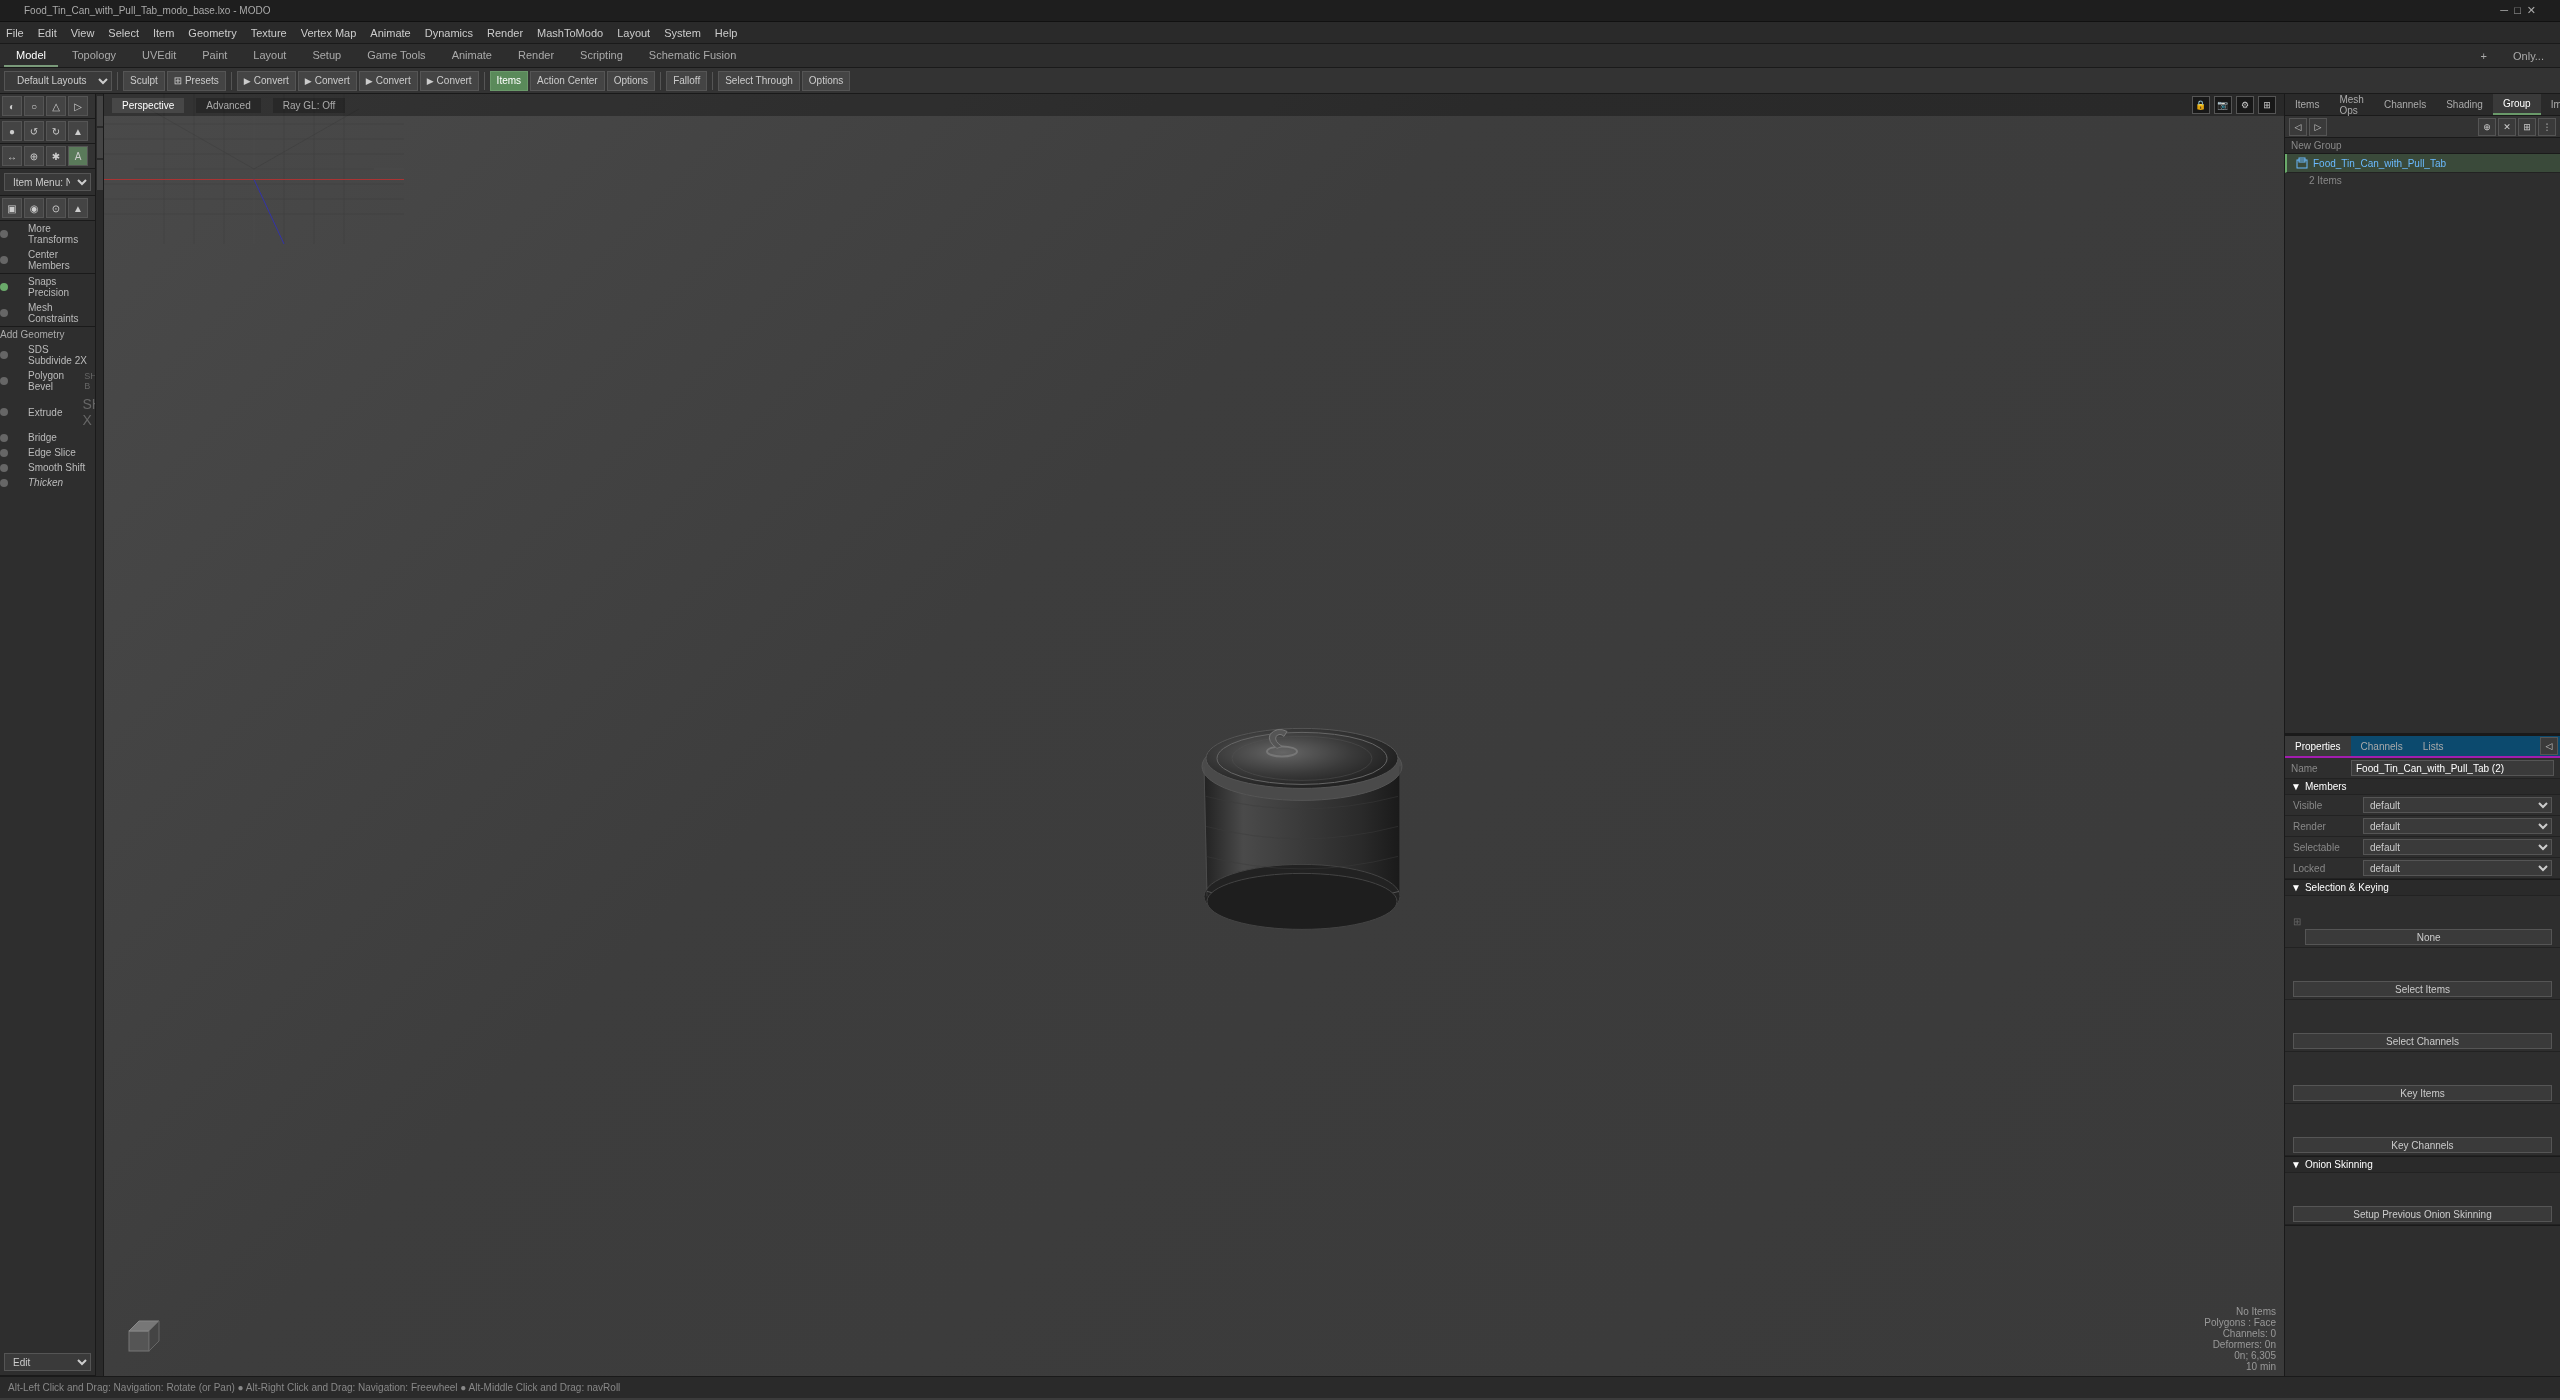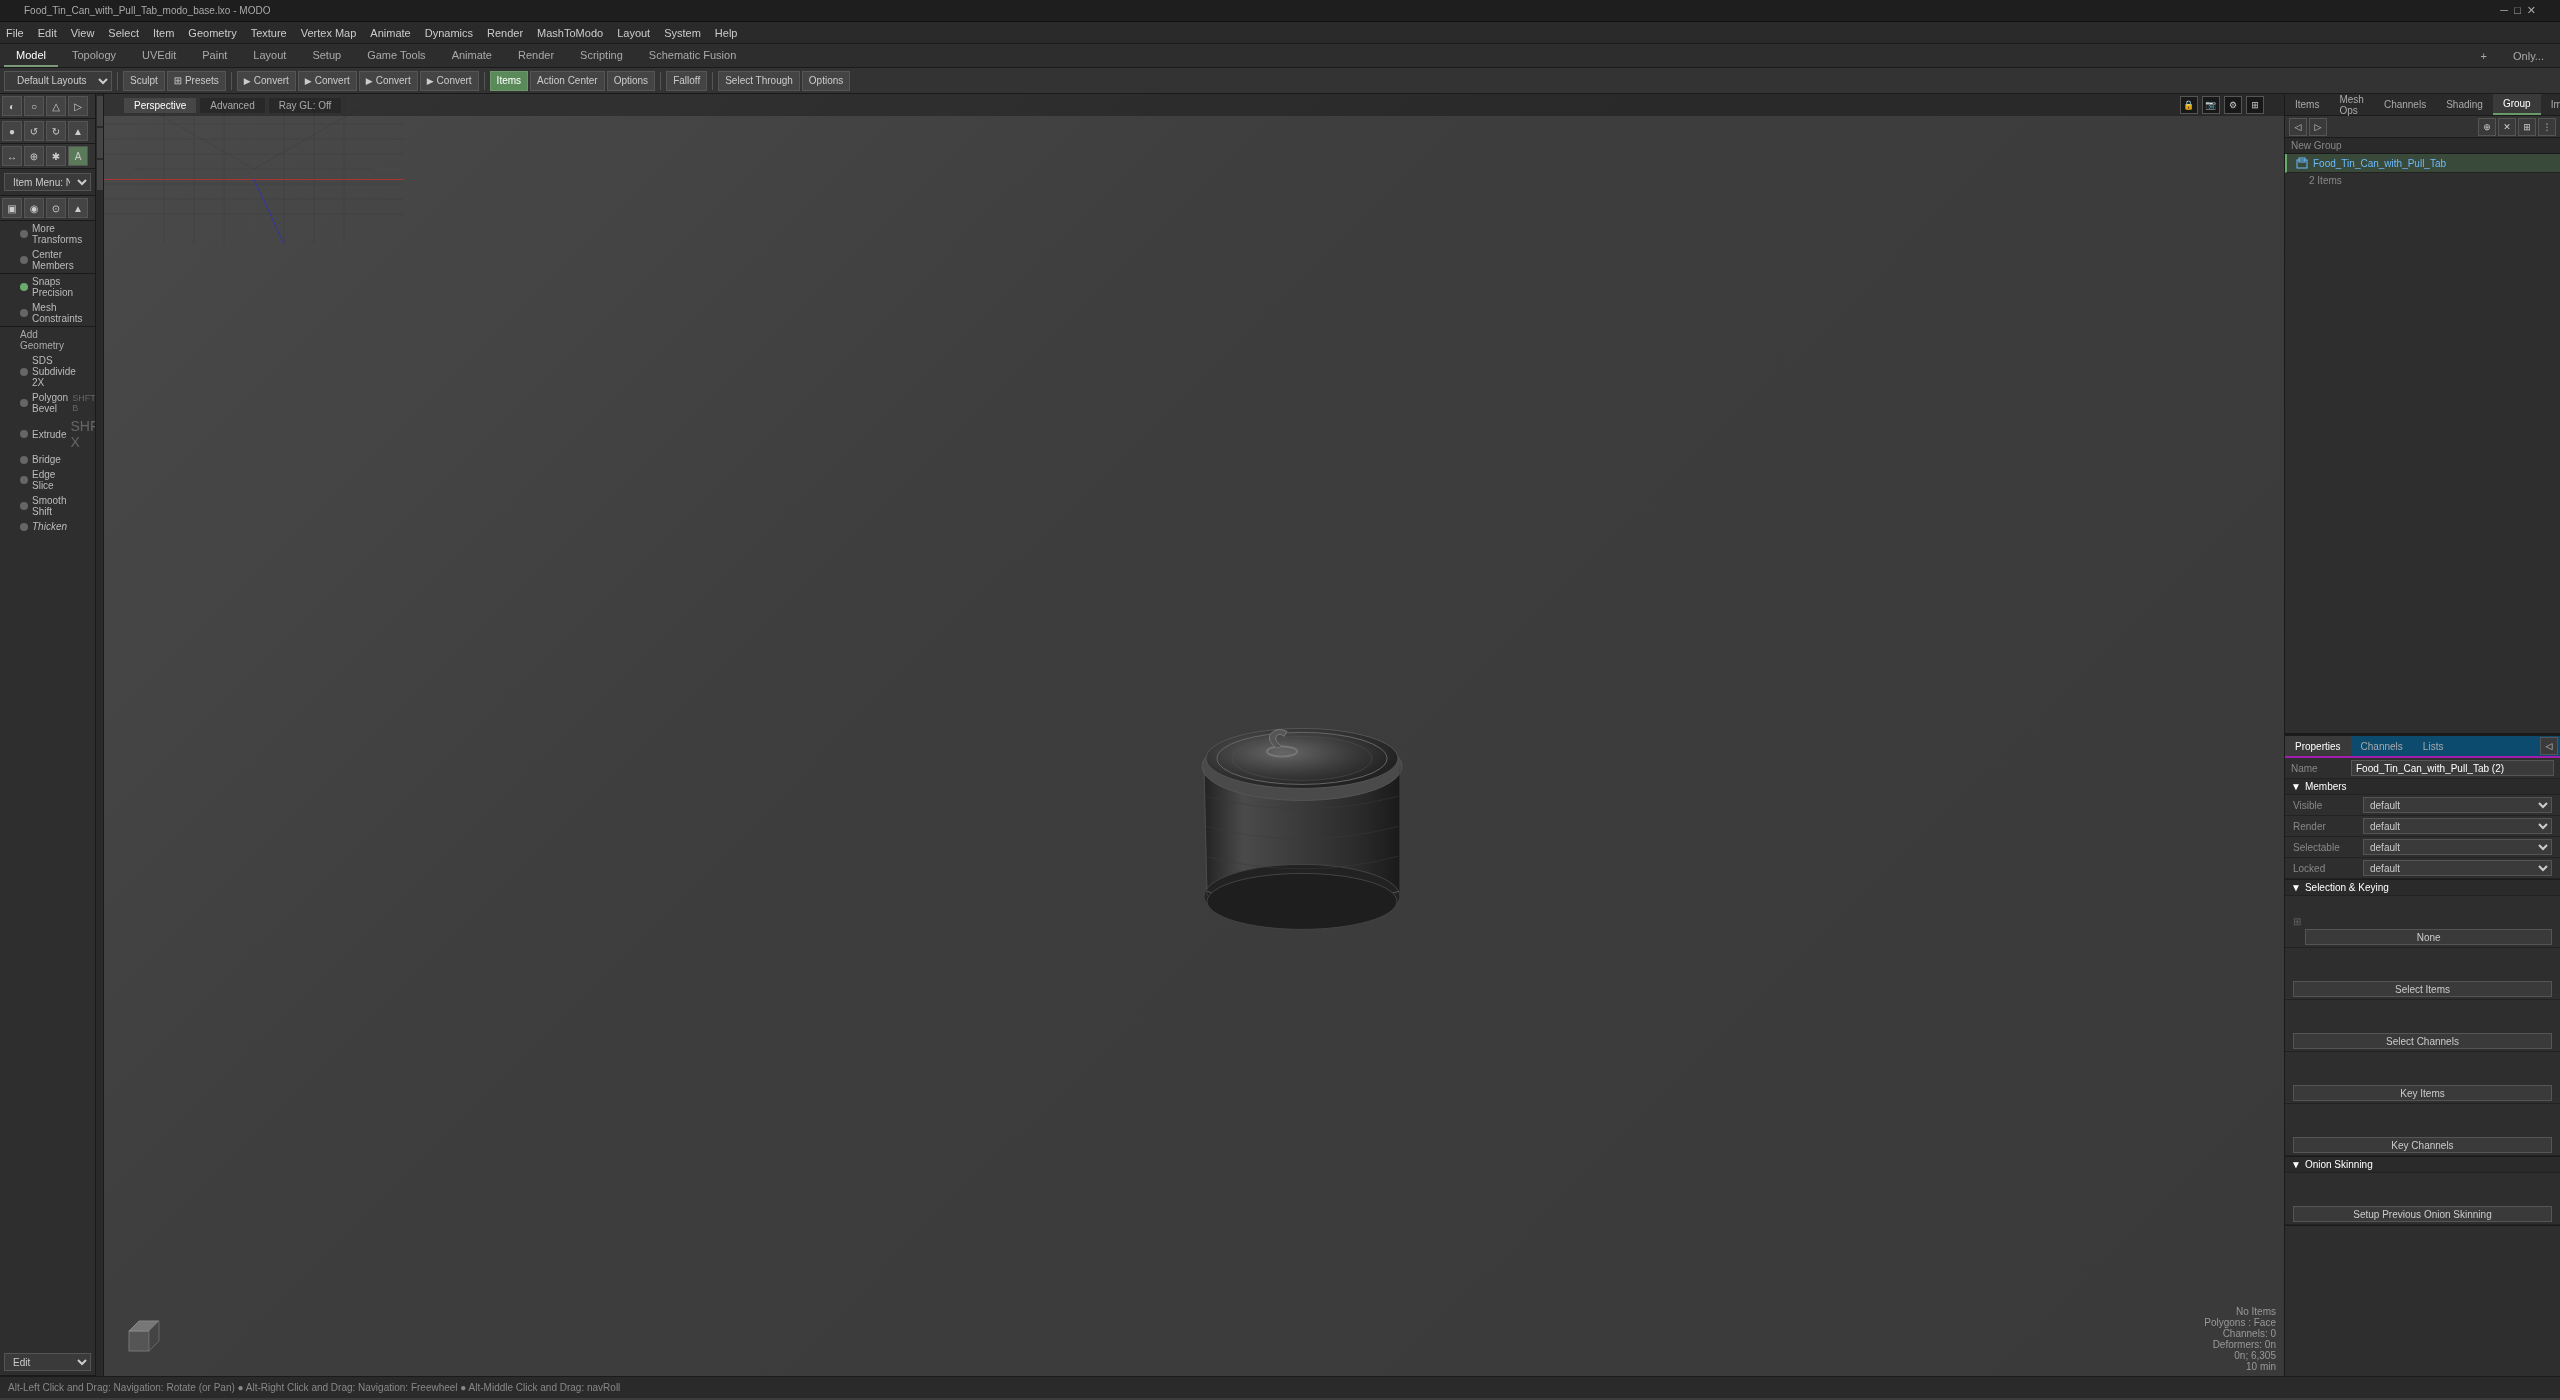--- a/index.html
+++ b/index.html
@@ -130,25 +130,25 @@
       color: #ccc;
     }
     .sidebar-icon.active { background: #5a7a5a; }
     .sidebar-section {
       padding: 2px 4px;
       border-bottom: 1px solid #1a1a1a;
     }
     .sidebar-item {
       display: flex;
       align-items: center;
-      padding: 2px 20px;
+      padding: 2px 0;
       cursor: pointer;
       font-size: 10px;
       color: #bbb;
-      gap: 4px;
+      gap: 20px;
     }
     .sidebar-item-dot {
       width: 8px;
       height: 8px;
       border-radius: 50%;
       background: #666;
       flex-shrink: 0;
     }
     .sidebar-item-dot.active { background: #6aaa6a; }
     .sidebar-dropdown {
@@ -168,22 +168,22 @@
       position: relative;
       background: linear-gradient(135deg, #4a4a4a 0%, #3d3d3d 40%, #3a3a3a 100%);
       overflow: hidden;
     }
     #viewport-header {
       position: absolute;
       top: 0; left: 0; right: 0;
       height: 22px;
       display: flex;
       align-items: center;
-      padding: 0 20px;
-      gap: 4px;
+      padding: 0 8px;
+      gap: 12px;
       background: rgba(0,0,0,0.3);
       z-index: 10;
     }
     .viewport-tab {
       padding: 2px 10px;
       font-size: 10px;
       color: #aaa;
       cursor: pointer;
       background: rgba(0,0,0,0.2);
     }

